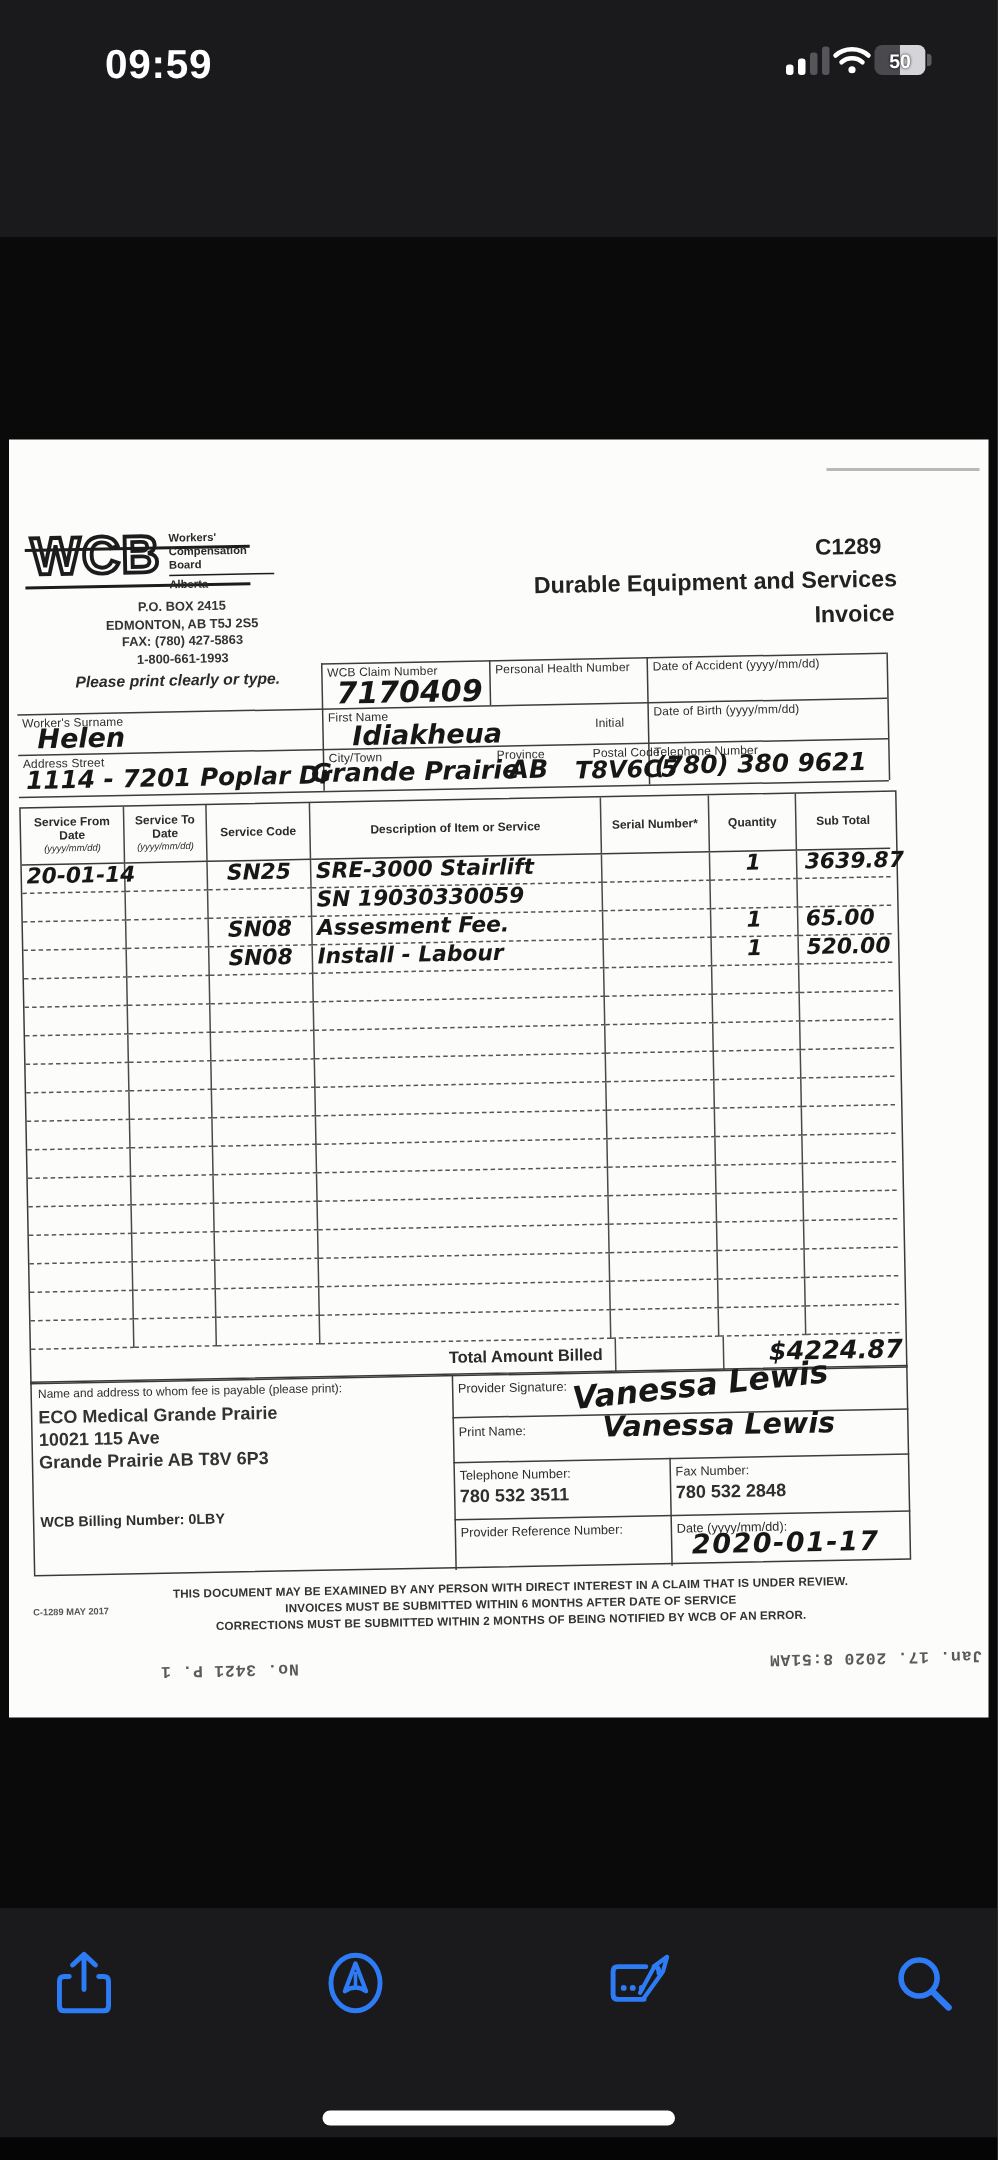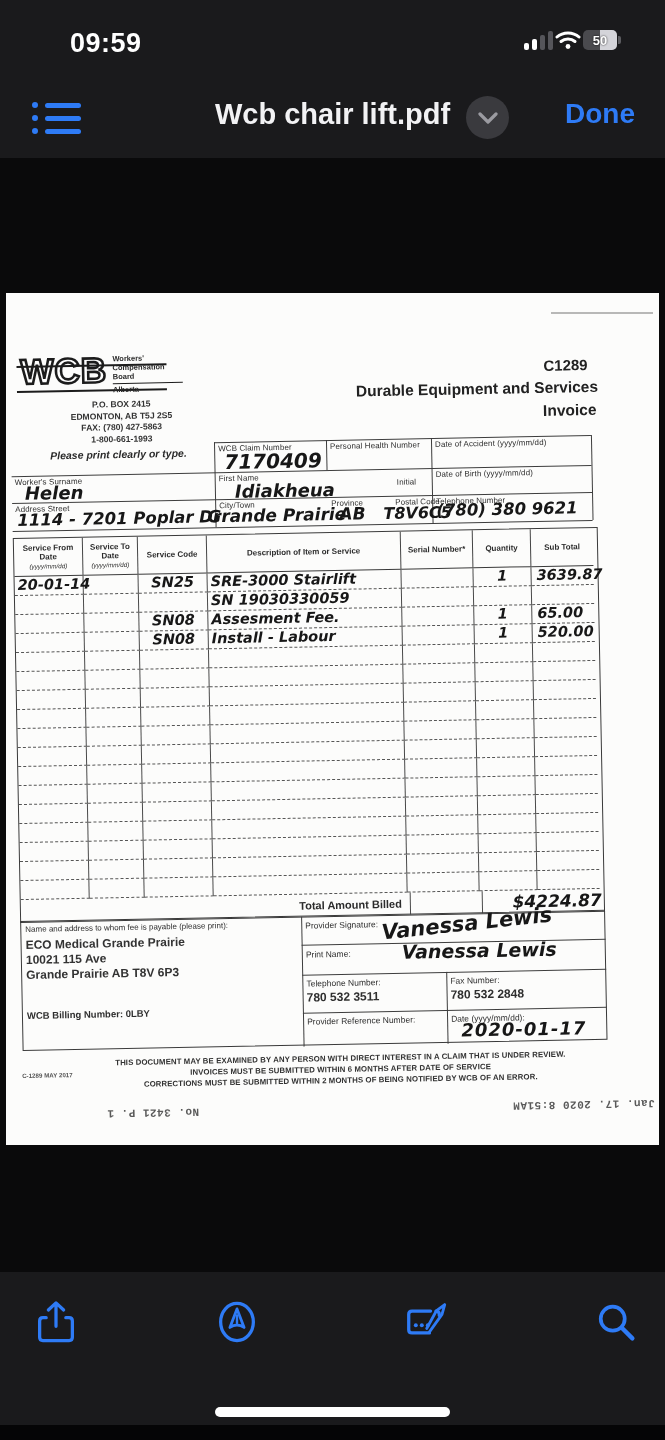--- a/index.html
+++ b/index.html
@@ -132,43 +132,20 @@
         </svg>
         <div class="battery">
           <div class="batt-body">
               <div class="batt-fill"></div>
             </div>
           <div class="batt-nub"></div>
           <div class="batt-num">50</div>
         </div>
       </div>
     </div>
-    <div class="navbar">
-      <div class="toc-btn">
-        <div class="toc-row">
-            <b></b>
-            <i></i>
-          </div>
-        <div class="toc-row">
-            <b></b>
-            <i></i>
-          </div>
-        <div class="toc-row">
-            <b></b>
-            <i></i>
-          </div>
-      </div>
-      <div class="navtitle">Wcb chair lift.pdf</div>
-      <div class="chev-btn">
-        <svg width="20" height="12" viewBox="0 0 20 12">
-          <path d="M2 2 L10 10 L18 2" fill="none" stroke="#9b9ba1" stroke-width="3.2" stroke-linecap="round" stroke-linejoin="round"></path>
-        </svg>
-      </div>
-      <div class="done-btn">Done</div>
-    </div>
   </div>
 
   <div class="page">
     <div class="scan-line"></div>
     <div class="form">
 
       <div class="wcb">
         <div class="wcb-strike1"></div>
           <div class="wcb-strike2"></div>
         <div class="wcb-letters">WCB</div>

